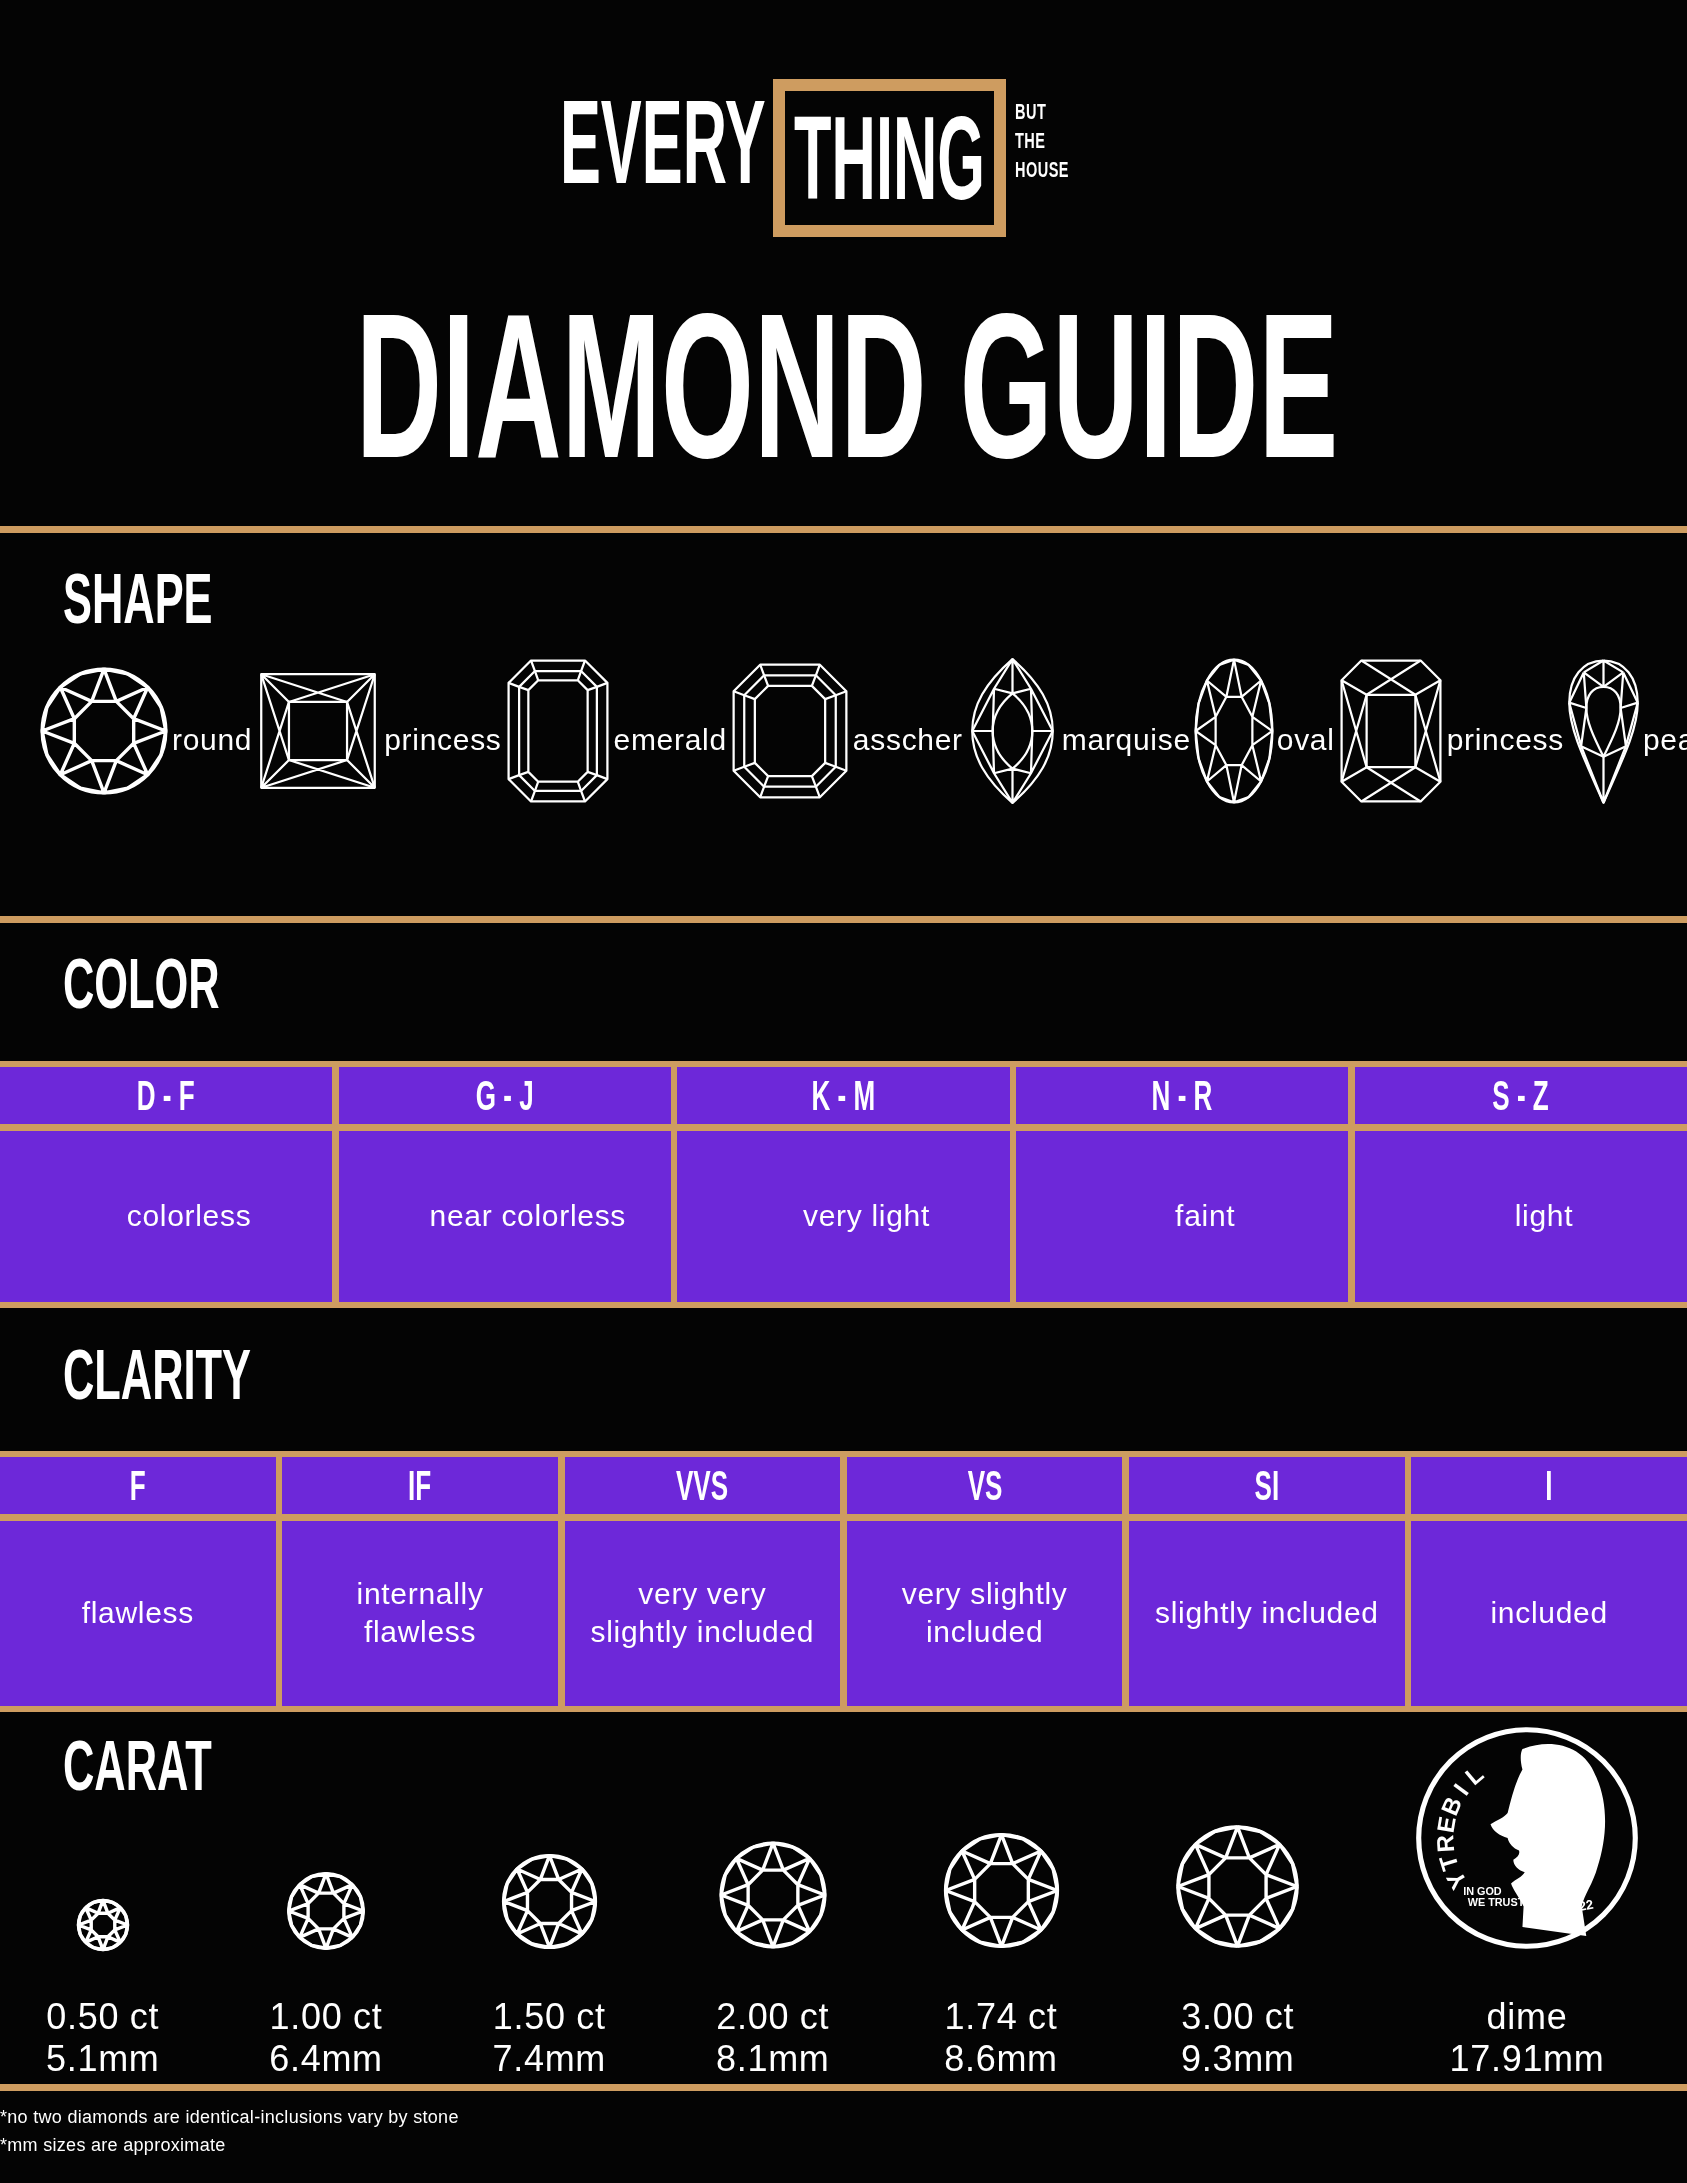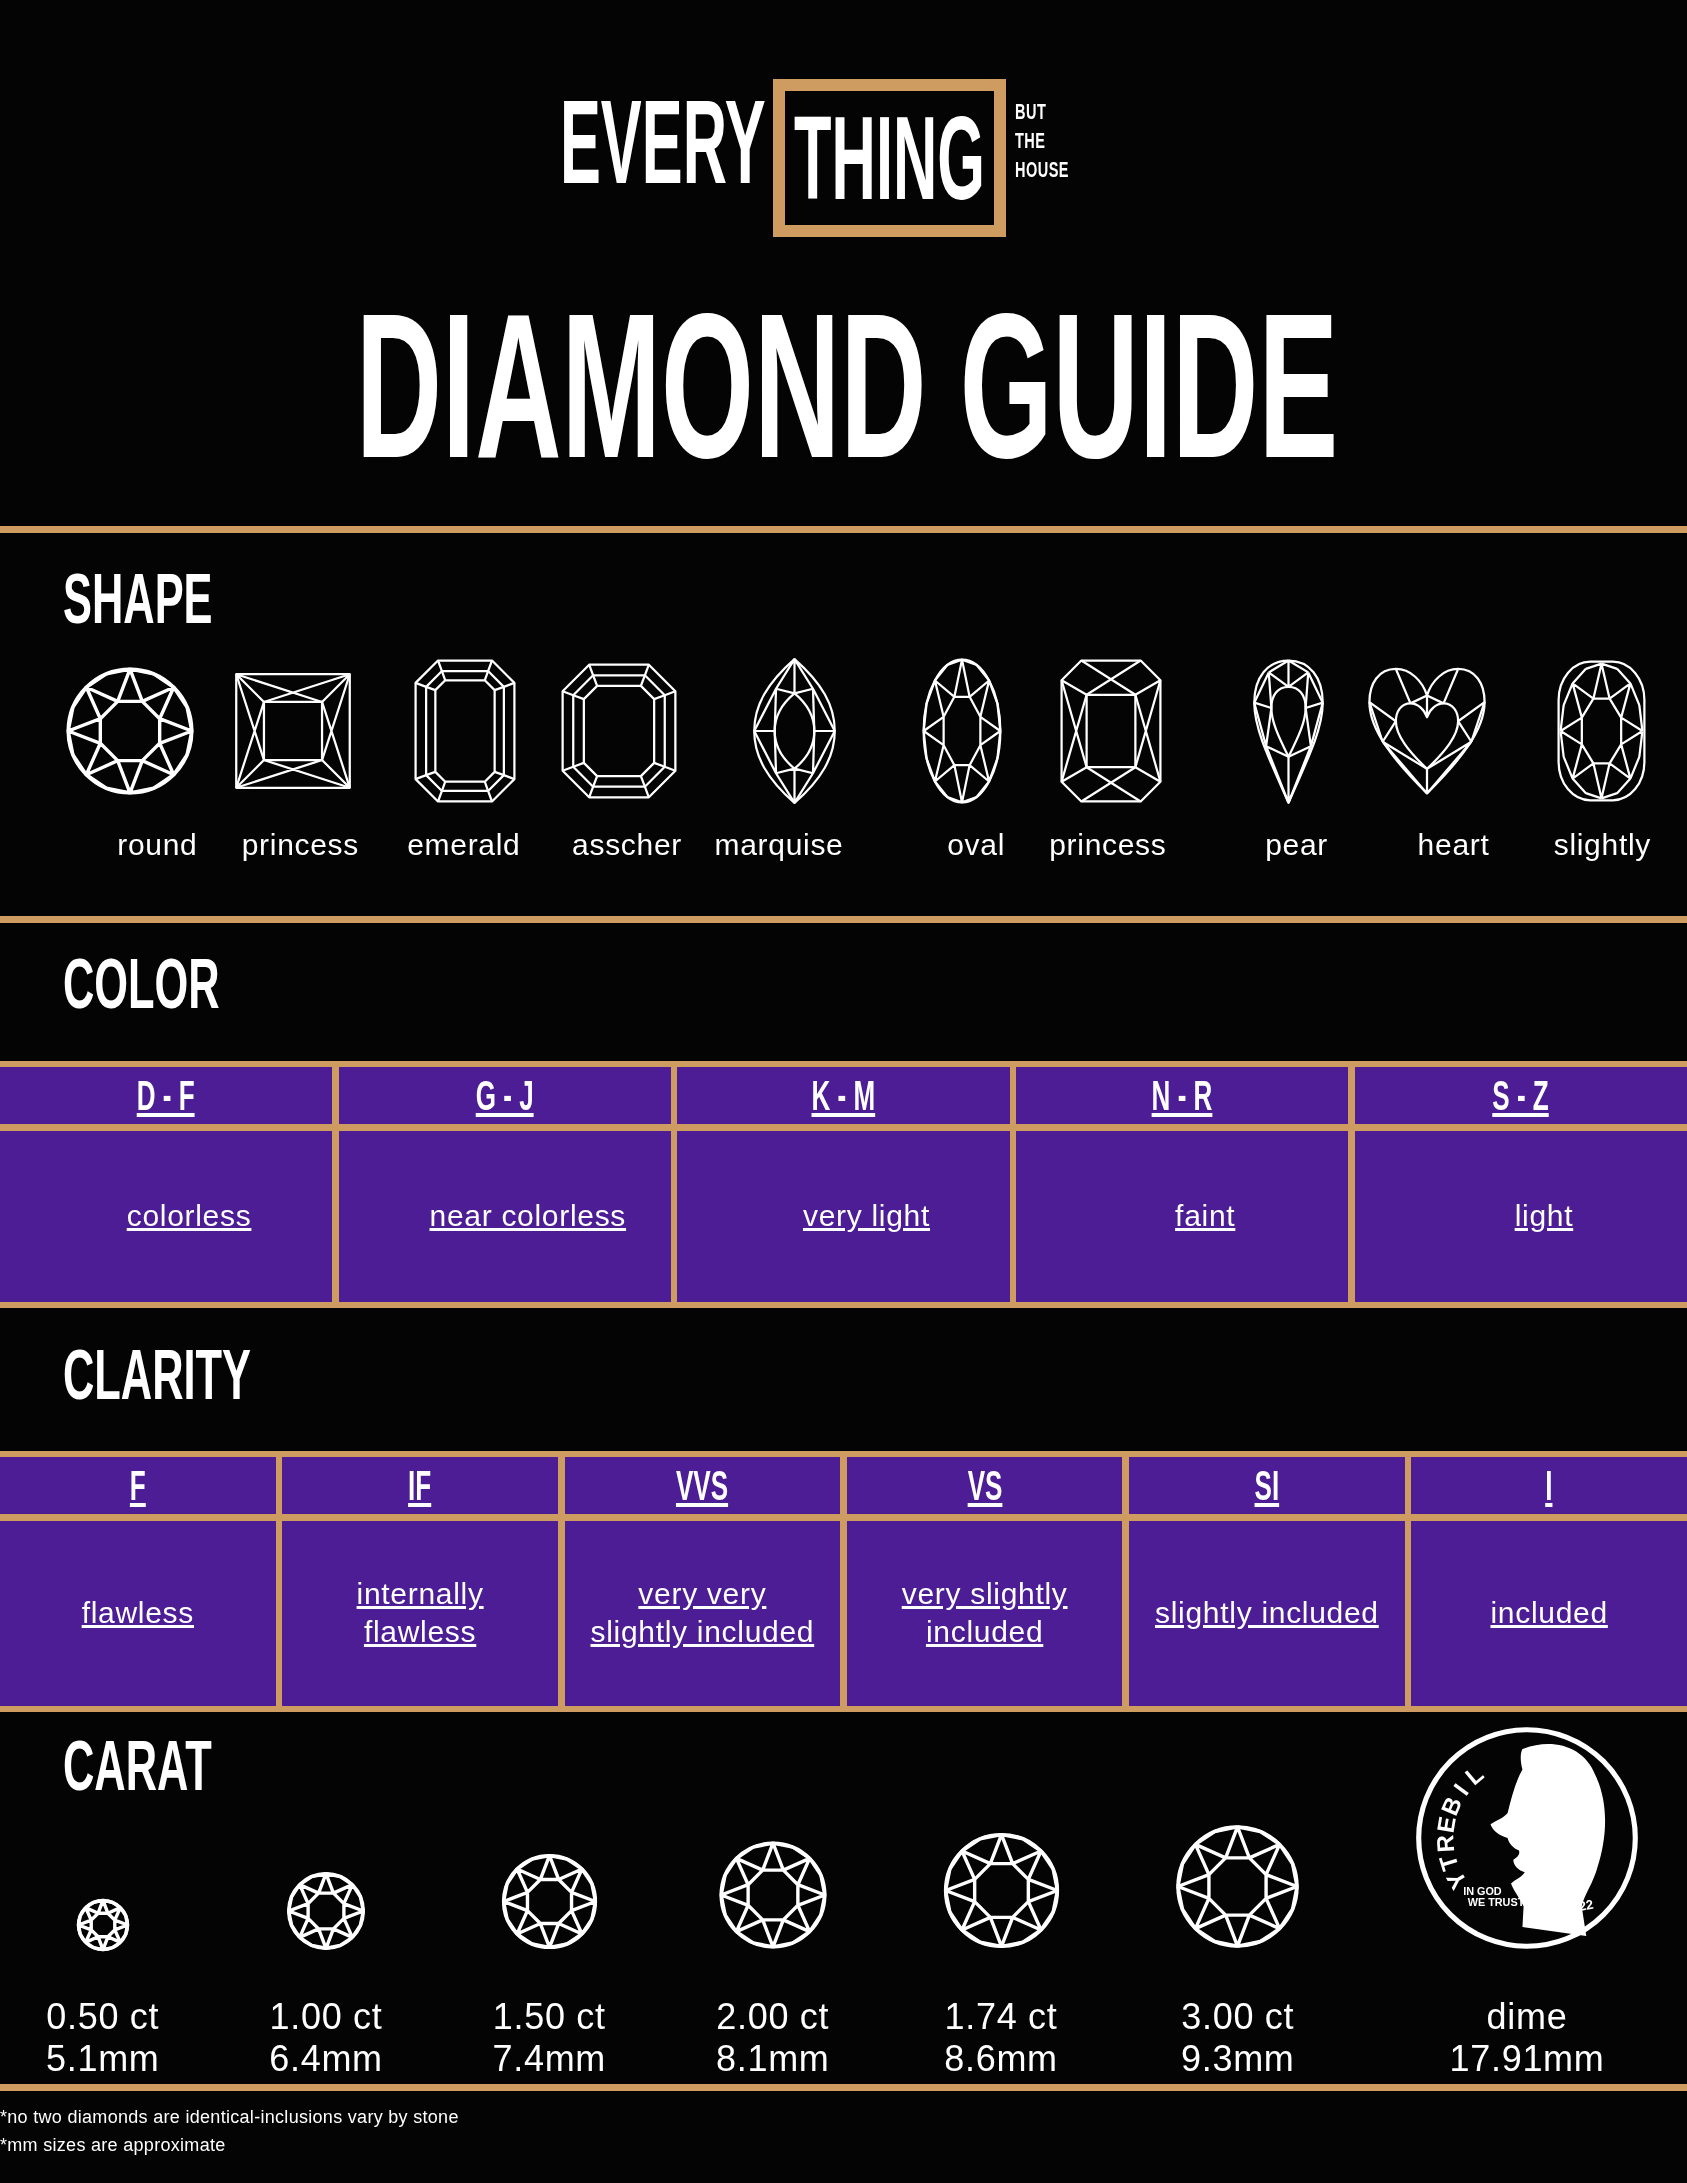--- a/index.html
+++ b/index.html
@@ -26,31 +26,31 @@
   .title-wrap { position:absolute; top:283px; left:0; width:100%; text-align:center; }
   .title { display:inline-block; font-size:206px; font-weight:bold; line-height:1;
            transform:scaleX(0.58); transform-origin:center; white-space:nowrap; }
 
   
   .sec-head { position:absolute; left:63px; font-size:70px; line-height:1; font-weight:bold;
               transform:scaleX(0.62); transform-origin:left top; white-space:nowrap; }
 
   
   .shape-row { position:absolute; top:652px; left:36px; right:36px; display:flex; }
-  .shape-cell { flex:1; display:flex; flex-direction:column; align-items:flex-end; }
+  .shape-cell { flex:1; display:flex; flex-direction:row; align-items:center; }
   .shape-iconbox { height:157px; display:flex; align-items:center; justify-content:center; }
   .shape-label { margin-top:18.5px; font-size:30px; letter-spacing:0.7px; }
 
   
   .gtable { position:absolute; left:0; width:100%; background:var(--gold);
             border-top:6.6px solid var(--gold); border-bottom:6.6px solid var(--gold);
             display:grid; column-gap:6.6px; row-gap:6.6px; }
   .gtable.cols5 { grid-template-columns:repeat(5,1fr); }
   .gtable.cols6 { grid-template-columns:repeat(6,1fr); }
-  .gcell { background:#4c1d95; display:flex; align-items:center; justify-content:center; text-align:center;text-decoration:underline; }
+  .gcell { background:#6d28d9; display:flex; align-items:center; justify-content:center; text-align:center; }
   .gcell.hdr { height:57px; }
   .hdr .grade { font-size:42px; font-weight:bold; line-height:1;
                 transform:scaleX(0.62); transform-origin:center; white-space:nowrap; }
   .gcell .desc { font-size:30px; line-height:1.28; letter-spacing:0.7px; max-width:228px; }
   .color-table  { top:1061px; } .color-table .gcell.val  { height:171px;padding-left:46px; }
   .clarity-table{ top:1451px; } .clarity-table .gcell.val{ height:185px; }
 
   
   .carat-row { position:absolute; top:1719px; left:46px; right:46px;
                display:flex; justify-content:space-between; }

